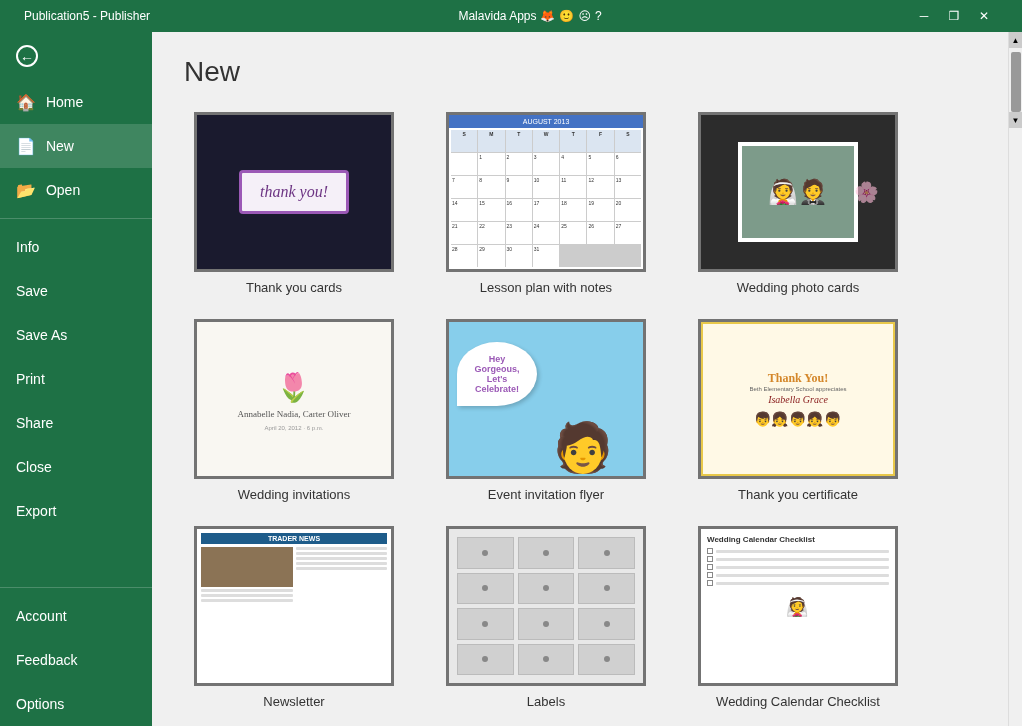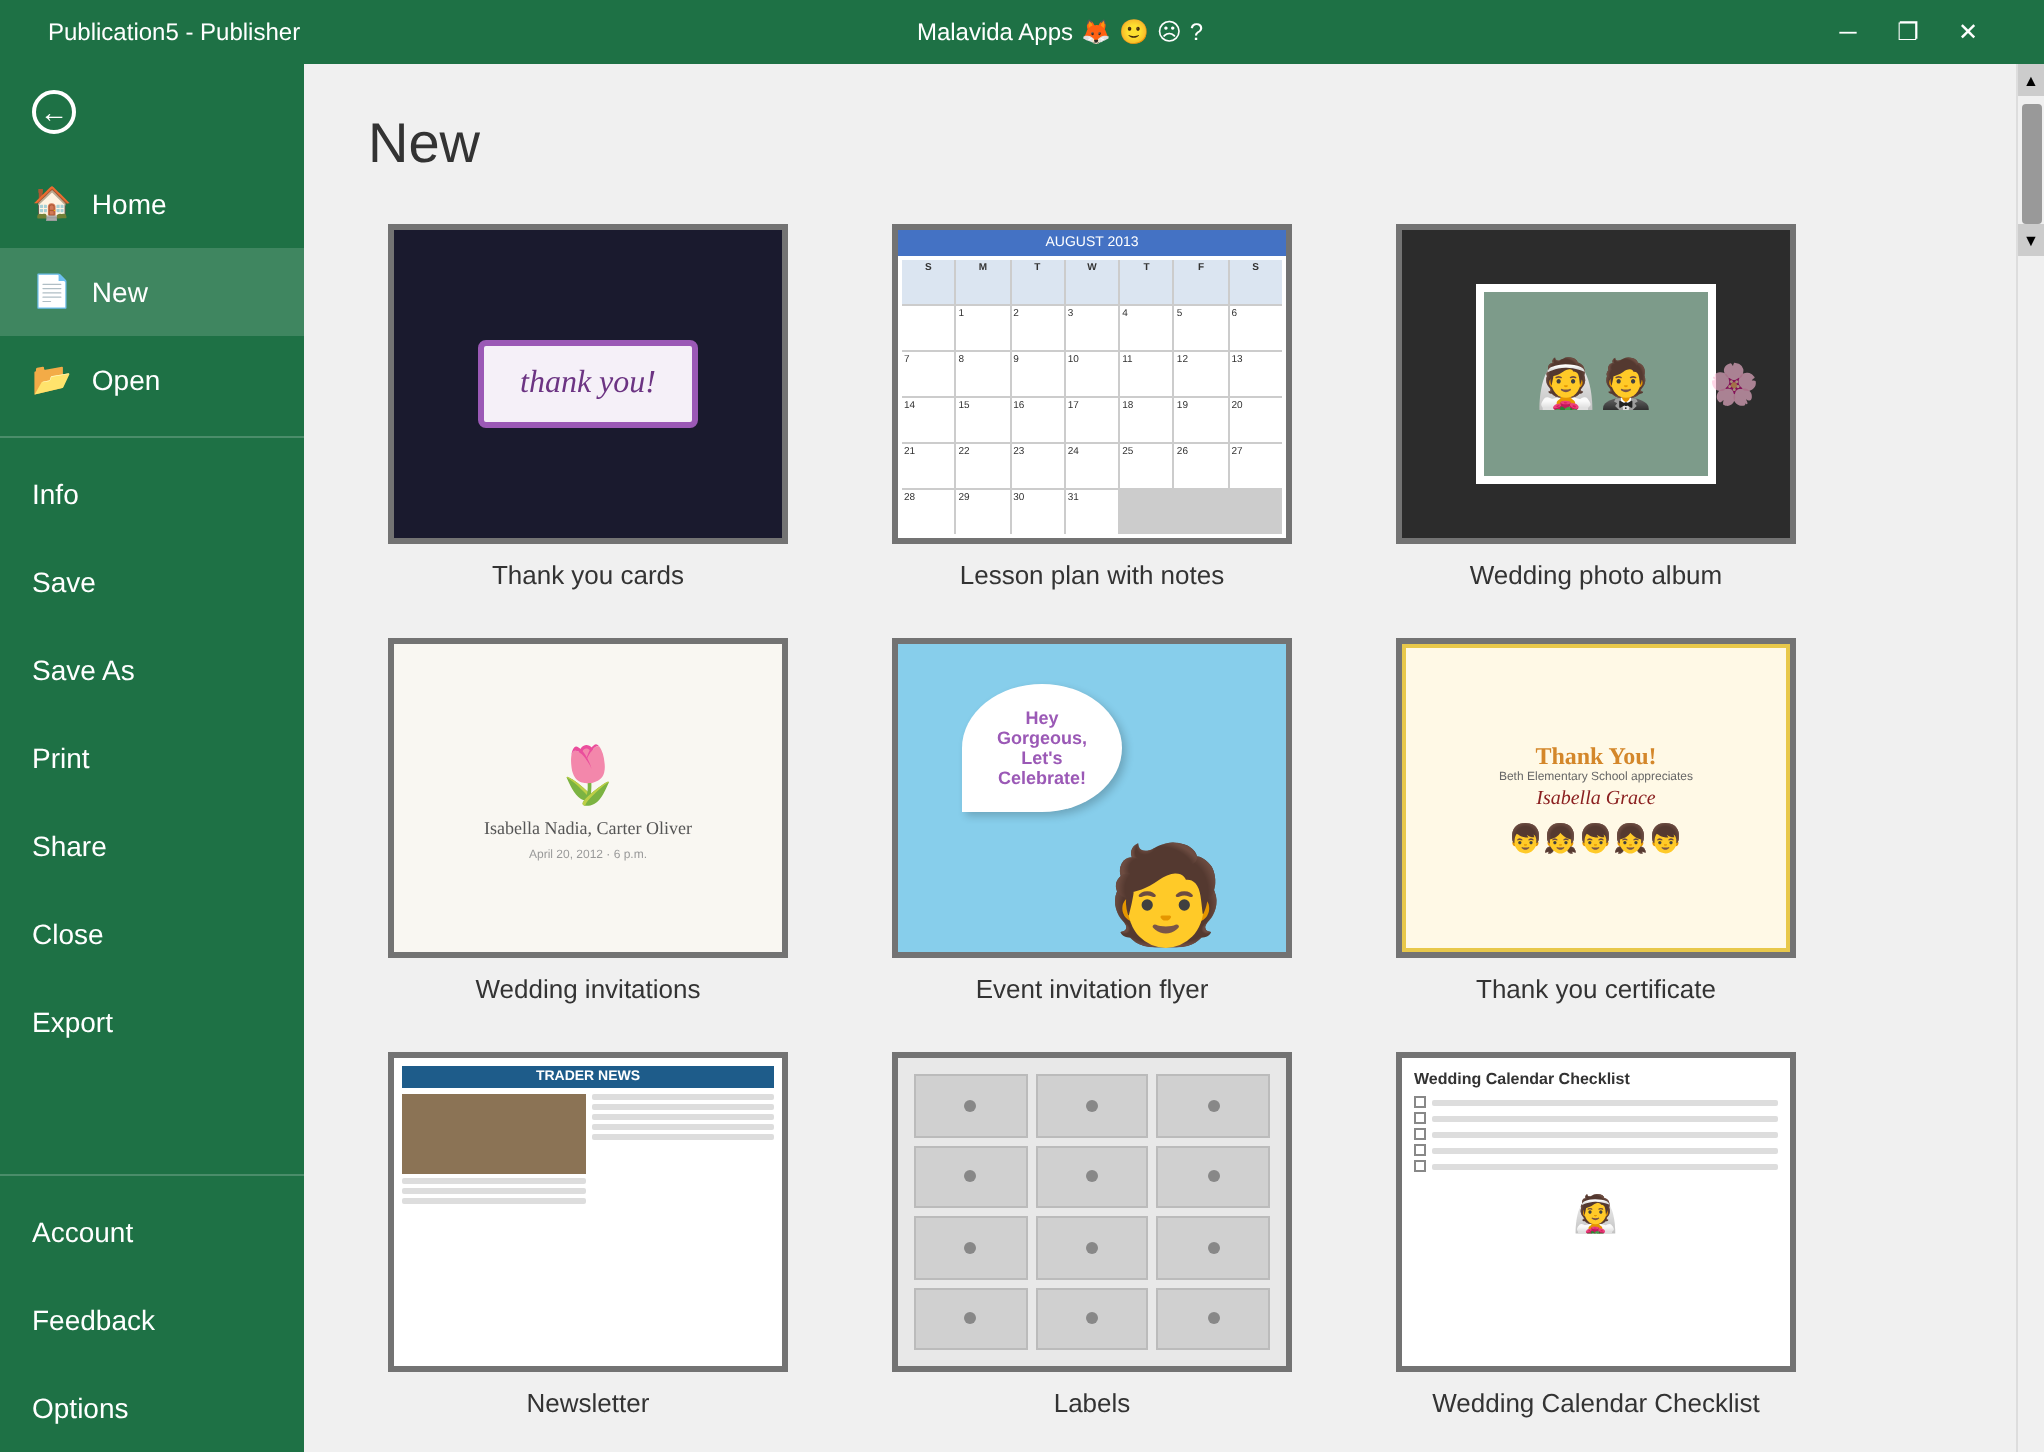--- a/index.html
+++ b/index.html
@@ -585,38 +585,38 @@
         <div class="template-label">Lesson plan with notes</div>
       </div>
 
       <div class="template-item">
         <div class="template-thumb">
           <div class="thumb-wedding">
             <div class="wedding-photo">👰🤵</div>
             <div class="wedding-flowers">🌸</div>
           </div>
         </div>
-        <div class="template-label">Wedding photo album</div>
+        <div class="template-label">Wedding photo cards</div>
       </div>
 
       <div class="template-item">
         <div class="template-thumb">
           <div class="thumb-invite">
             <div class="invite-flower">🌷</div>
-            <div class="invite-title">Isabella Nadia, Carter Oliver</div>
+            <div class="invite-title">Annabelle Nadia, Carter Oliver</div>
             <div style="font-size:6px; color:#999; margin-top:4px; text-align:center;">April 20, 2012 · 6 p.m.</div>
           </div>
         </div>
         <div class="template-label">Wedding invitations</div>
       </div>
 
       <div class="template-item">
         <div class="template-thumb">
           <div class="thumb-event">
-            <div style="position:absolute; top:20px; left:32px;">
+            <div style="position:absolute; top:20px; left:8px;">
               <div class="event-bubble">Hey Gorgeous, Let's Celebrate!</div>
             </div>
             <div style="position:absolute; bottom:0; right:30px; font-size:48px;">🧑</div>
           </div>
         </div>
         <div class="template-label">Event invitation flyer</div>
       </div>
 
       <div class="template-item">
         <div class="template-thumb">

